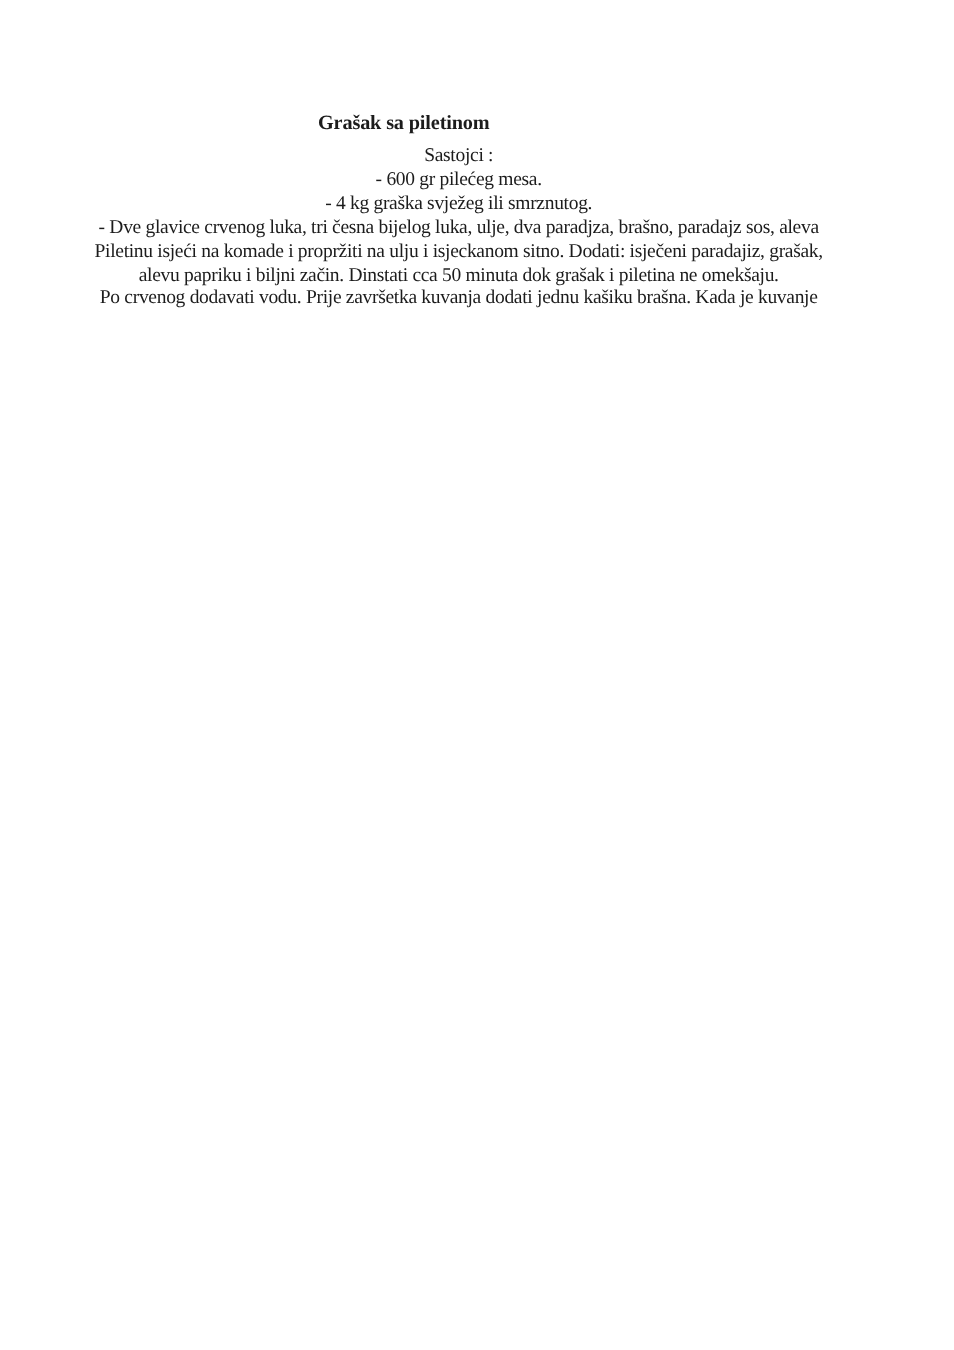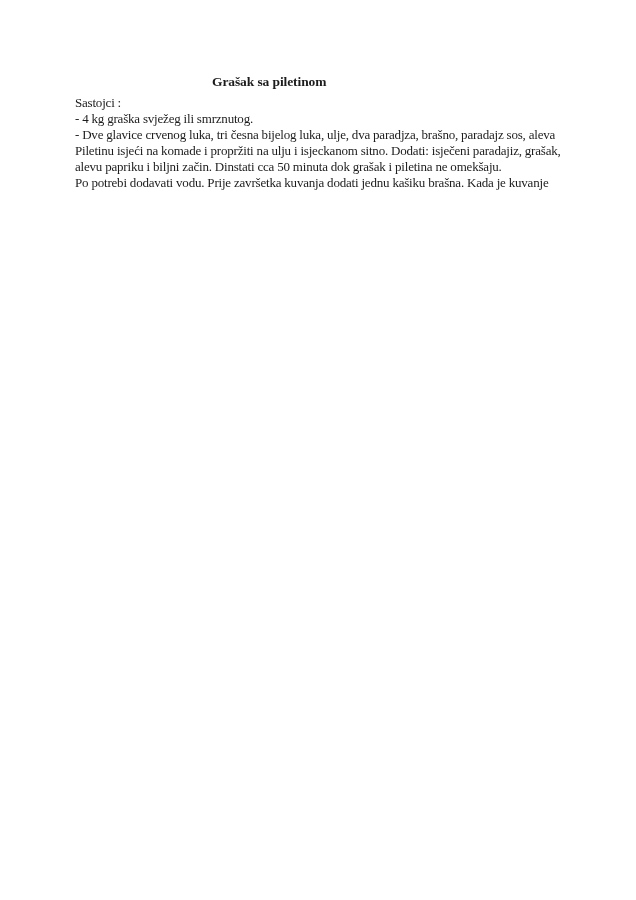--- a/index.html
+++ b/index.html
@@ -12,50 +12,51 @@
     background: #ffffff;
     overflow: hidden;
   }
   .page {
     position: relative;
     width: 636px;
     height: 900px;
     background: #ffffff;
     font-family: "Liberation Serif", "DejaVu Serif", serif;
     color: #1c1c1c;
+    text-align: center;
   }
   .doc-title {
     position: absolute;
     left: 212px;
     top: 74px;
     font-size: 13.5px;
     line-height: 16px;
     font-weight: bold;
     letter-spacing: -0.1px;
     white-space: pre;
   }
   .doc-body {
     position: absolute;
     left: 63px;
     top: 95px;
     font-size: 13px;
     line-height: 15.9px;
     letter-spacing: -0.2px;
-    margin-left: 12px;
   }
   .doc-line {
     white-space: pre;
   }
 </style>
 </head>
 <body>
 
 <div class="page" style="background: rgb(255, 255, 255); color: rgb(28, 28, 28);">
   <div class="doc-title">Grašak sa piletinom</div>
   <div class="doc-body">
     <div class="doc-line">Sastojci :</div>
+    <div class="doc-line">- 600 gr pilećeg mesa.</div>
     <div class="doc-line">- 4 kg graška svježeg ili smrznutog.</div>
     <div class="doc-line">- Dve glavice crvenog luka, tri česna bijelog luka, ulje, dva paradjza, brašno, paradajz sos, aleva</div>
     <div class="doc-line">Piletinu isjeći na komade i propržiti na ulju i isjeckanom sitno. Dodati: isječeni paradajiz, grašak,</div>
     <div class="doc-line">alevu papriku i biljni začin. Dinstati cca 50 minuta dok grašak i piletina ne omekšaju.</div>
-    <div class="doc-line">Po potrebi dodavati vodu. Prije završetka kuvanja dodati jednu kašiku brašna. Kada je kuvanje</div>
+    <div class="doc-line">Po crvenog dodavati vodu. Prije završetka kuvanja dodati jednu kašiku brašna. Kada je kuvanje</div>
   </div>
 </div>
 
 </body></html>

